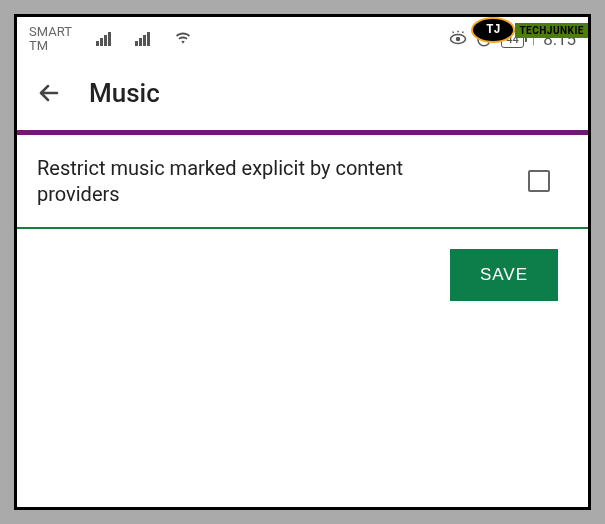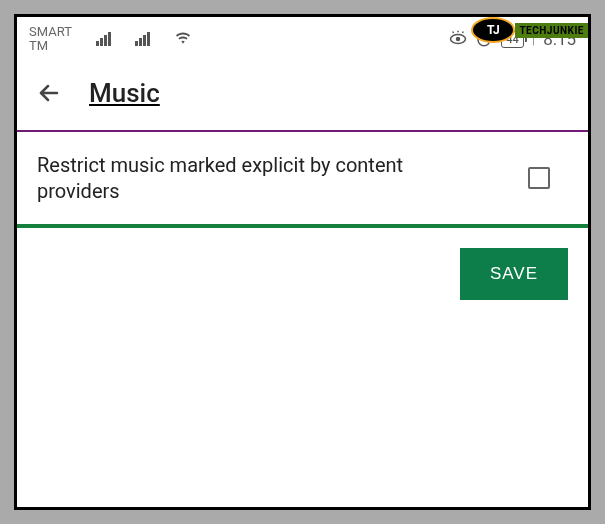--- a/index.html
+++ b/index.html
@@ -36,20 +36,21 @@
       height: 26px;
       border-radius: 50%;
       border: 2px solid #f5a623;
       background: #000;
       display: flex;
       align-items: center;
       justify-content: center;
       color: #fff;
       font-weight: bold;
       font-size: 12px;
+      font-family: Liberation Mono, monospace;
     }
     .watermark-text {
       background: #4d7c0f;
       color: #000;
       font-size: 10px;
       font-weight: bold;
       padding: 2px 4px;
       letter-spacing: 0.5px;
     }
     .status-bar {
@@ -120,56 +121,55 @@
       color: #555;
     }
     .sep {
       color: #999;
     }
     .header {
       display: flex;
       align-items: center;
       padding: 20px 16px 22px 20px;
       gap: 28px;
-      border-bottom: 2px solid #701a75;
-      text-decoration: underline;
+      border-bottom: 5px solid #701a75;
     }
     .back-arrow {
       width: 24px;
       height: 24px;
     }
     .title {
       font-size: 26px;
       font-weight: 500;
       color: #222;
     }
     .setting-row {
       display: flex;
       align-items: center;
       justify-content: space-between;
       padding: 20px 20px 20px 20px;
-      border-bottom: 4px solid #15803d;
+      border-bottom: 2px solid #15803d;
     }
     .setting-text {
       font-size: 20px;
       color: #222;
       max-width: 420px;
       line-height: 1.3;
     }
     .checkbox {
       width: 22px;
       height: 22px;
       border: 2px solid #666;
       border-radius: 2px;
       margin-right: 18px;
     }
     .actions {
       display: flex;
       justify-content: flex-end;
-      padding: 20px 20px;
+      padding: 20px 30px;
       align-items: center;
     }
     .save-btn {
       background: #0d7d4a;
       color: #fff;
       font-size: 17px;
       font-weight: 500;
       letter-spacing: 1px;
       border: none;
       padding: 16px 30px;

